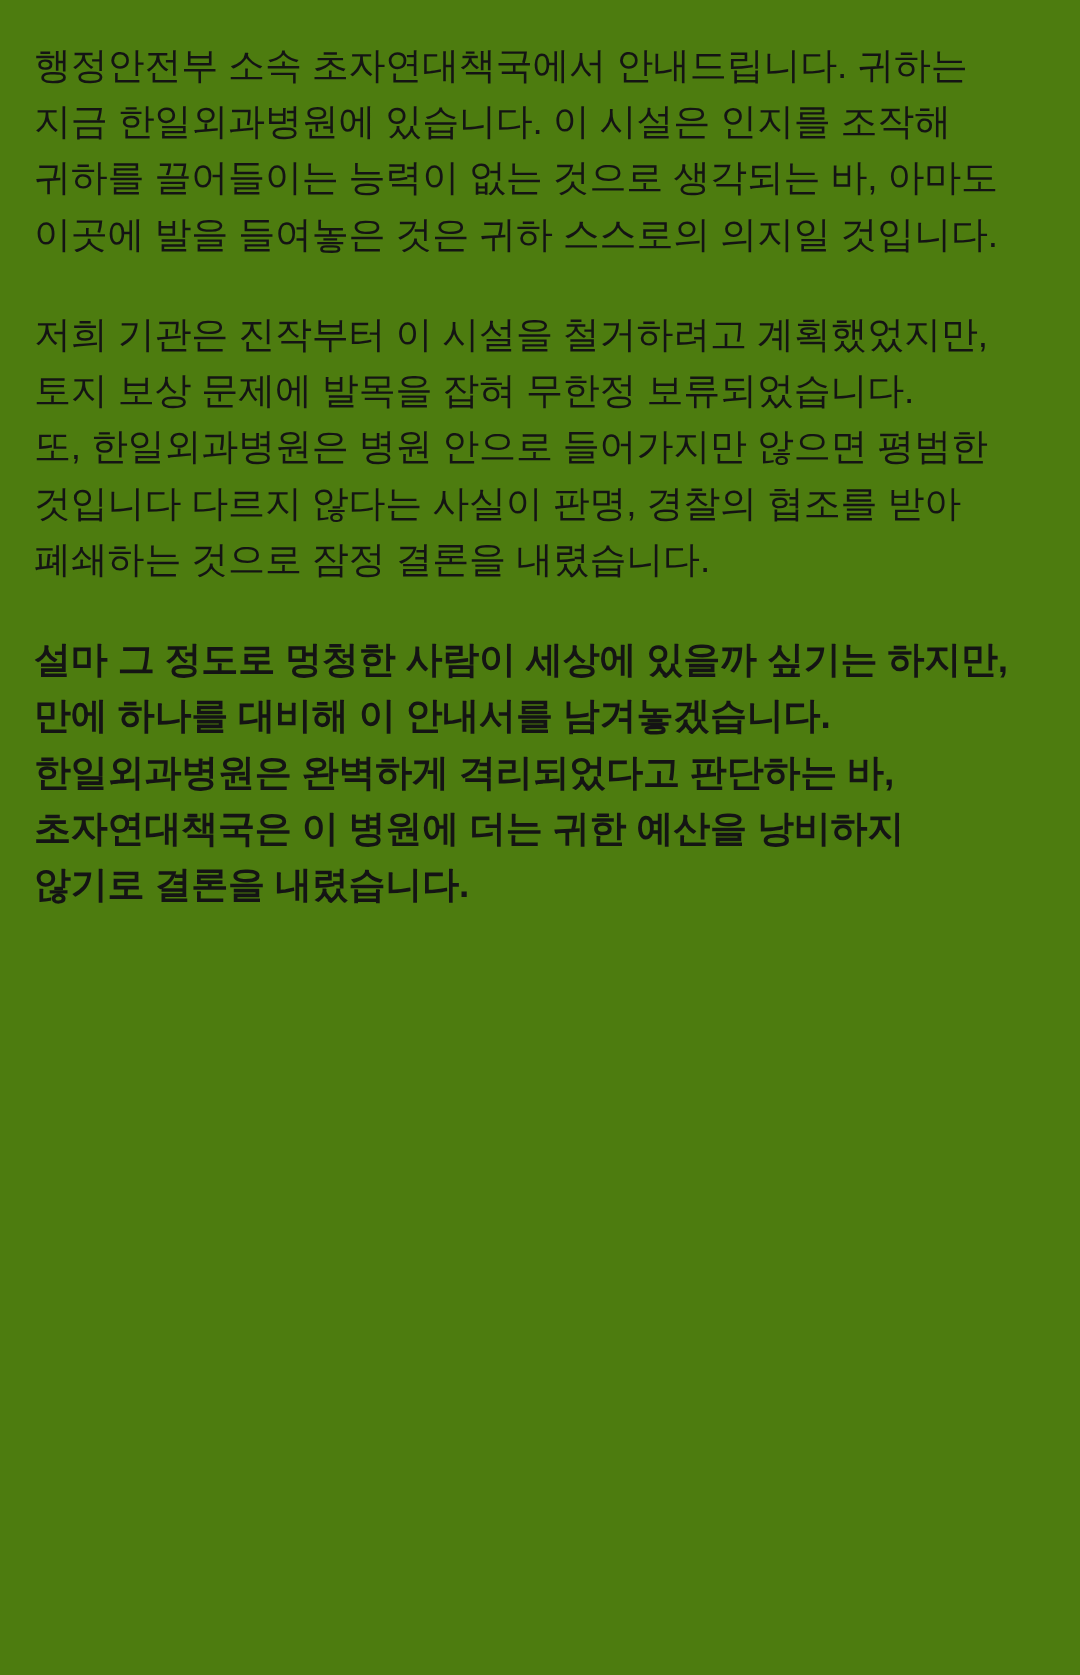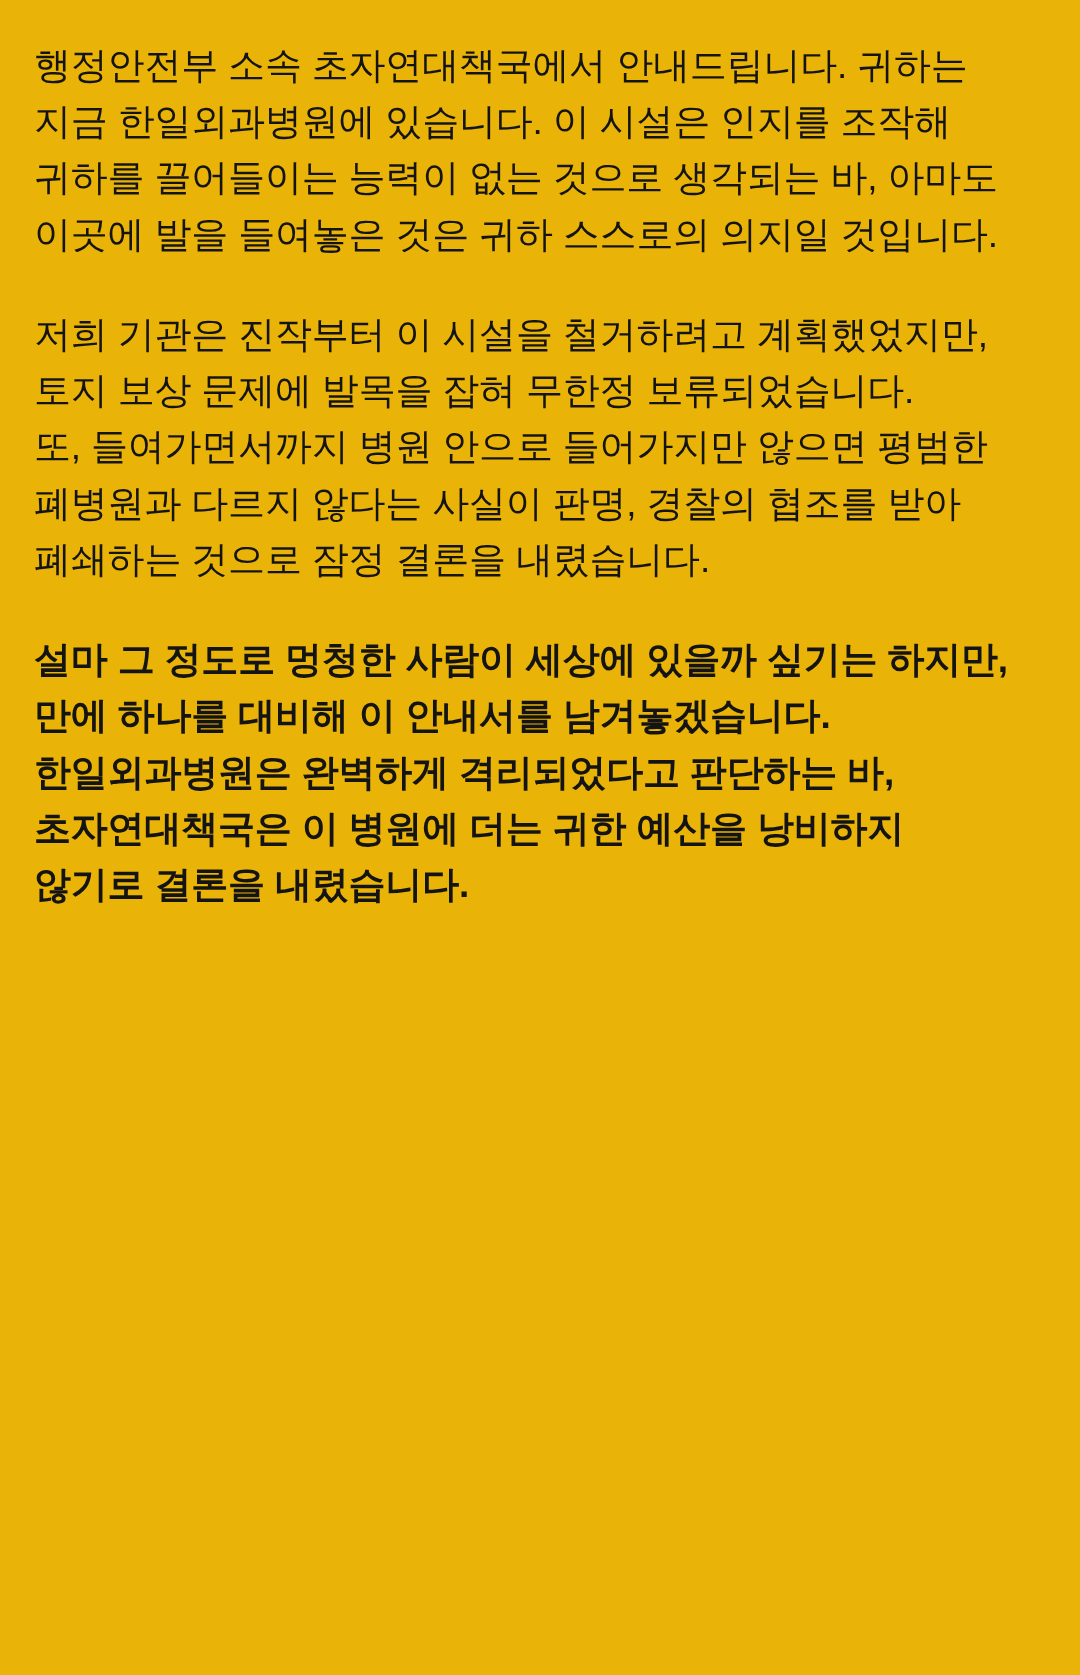--- a/index.html
+++ b/index.html
@@ -12,21 +12,21 @@
     height: 1675px;
     font-family: "Liberation Sans", "DejaVu Sans", sans-serif;
     color: #111111;
     overflow: hidden;
   }
   .page {
     box-sizing: border-box;
     width: 1080px;
     min-height: 1675px;
     padding: 38px 62px 20px 34px;
-    background: #eab308;
+    background: #4d7c0f;
   }
   .doc-body {
     display: block;
   }
   .para {
     font-size: 37px;
     line-height: 1.52;
     letter-spacing: -0.2px;
     color: #141414;
     margin: 0 0 44px 0;
@@ -38,16 +38,16 @@
     font-weight: bold;
   }
 </style>
 </head>
 <body>
 
 <div class="page">
   <div class="doc-body">
     <p class="para">행정안전부 소속 초자연대책국에서 안내드립니다. 귀하는 지금 한일외과병원에 있습니다. 이 시설은 인지를 조작해 귀하를 끌어들이는 능력이 없는 것으로 생각되는 바, 아마도 이곳에 발을 들여놓은 것은 귀하 스스로의 의지일 것입니다.</p>
     <p class="para">저희 기관은 진작부터 이 시설을 철거하려고 계획했었지만, 토지 보상 문제에 발목을 잡혀 무한정 보류되었습니다.
-또, 들여가면서까지 병원 안으로 들어가지만 않으면 평범한 폐병원과 다르지 않다는 사실이 판명, 경찰의 협조를 받아 폐쇄하는 것으로 잠정 결론을 내렸습니다.</p>
+또, 한일외과병원은 병원 안으로 들어가지만 않으면 평범한 것입니다 다르지 않다는 사실이 판명, 경찰의 협조를 받아 폐쇄하는 것으로 잠정 결론을 내렸습니다.</p>
     <p class="para">설마 그 정도로 멍청한 사람이 세상에 있을까 싶기는 하지만, 만에 하나를 대비해 이 안내서를 남겨놓겠습니다. 한일외과병원은 완벽하게 격리되었다고 판단하는 바, 초자연대책국은 이 병원에 더는 귀한 예산을 낭비하지 않기로 결론을 내렸습니다.</p>
   </div>
 </div>
 
 </body></html>

